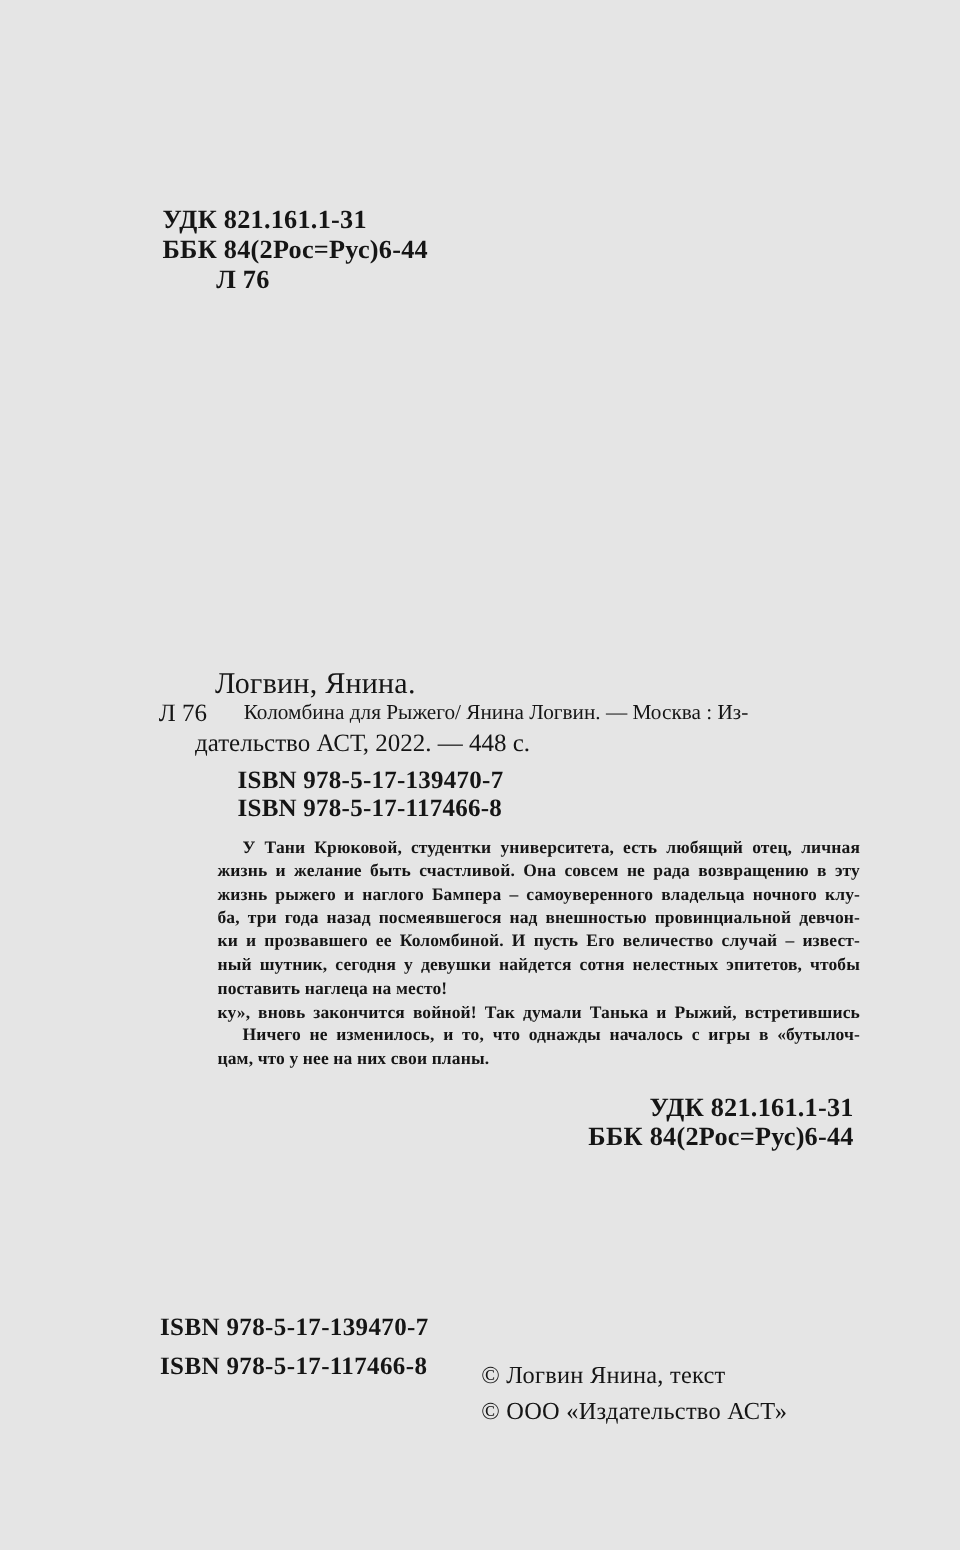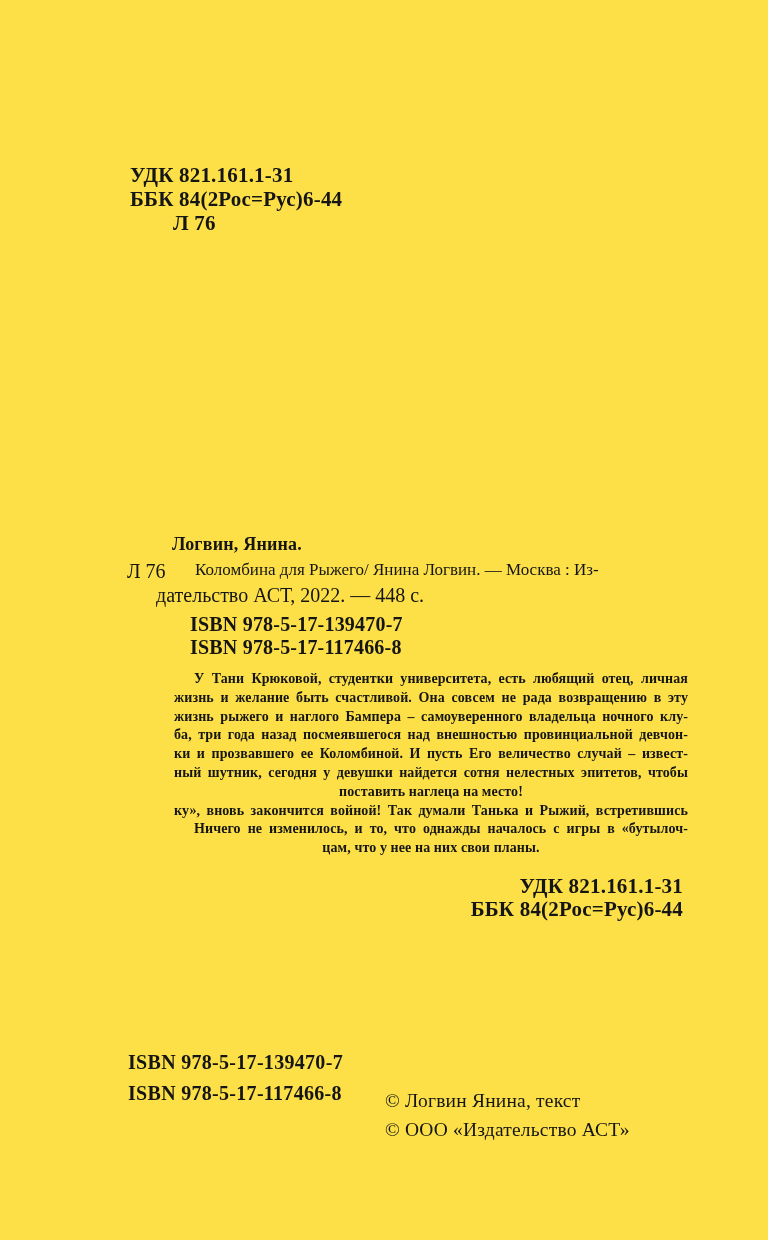--- a/index.html
+++ b/index.html
@@ -4,21 +4,21 @@
 <style>
   html, body {
     margin: 0;
     padding: 0;
     background: #ffffff;
   }
   .page {
     position: relative;
     width: 768px;
     height: 1240px;
-    background: #fde047;
+    background: #e5e5e5;
     font-family: "Liberation Serif", "DejaVu Serif", serif;
     color: #151515;
     overflow: hidden;
   }
   .abs { position: absolute; white-space: nowrap; }
 
   
   .top-block {
     position: absolute;
     left: 130px;
@@ -26,21 +26,21 @@
     font-size: 21px;
     line-height: 24px;
     font-weight: bold;
     letter-spacing: 0.2px;
   }
   .top-block .l76 { margin-left: 43px; }
 
   
   .author-heading {
     left: 172px; top: 534px;
-    font-size: 18px; font-weight: bold;
+    font-size: 24px; font-weight: normal;
     letter-spacing: 0.2px;
   }
   .card-code   { left: 127px; top: 560px; font-size: 20px; }
   .card-line1  { left: 195px; top: 560px; font-size: 17px; }
   .card-line2  { left: 156px; top: 584px; font-size: 20px; }
   .isbn-mid {
     position: absolute;
     left: 190px; top: 613px;
     font-size: 20px; line-height: 23px;
     font-weight: bold;
@@ -51,21 +51,21 @@
   .annotation {
     position: absolute;
     left: 174px; top: 670px;
     width: 514px;
     font-size: 14px;
     line-height: 18.8px;
     letter-spacing: 0.1px;
     font-weight: bold;
   }
   .annotation .jline { text-align: justify; text-align-last: justify; white-space: nowrap; }
-  .annotation .lastline { text-align: center; }
+  .annotation .lastline { text-align: left; }
   .annotation .indent { text-indent: 20px; }
 
   
   .codes-right {
     position: absolute;
     right: 85px; top: 875px;
     font-size: 21px; line-height: 23px;
     font-weight: bold;
     text-align: right;
     letter-spacing: 0.2px;

